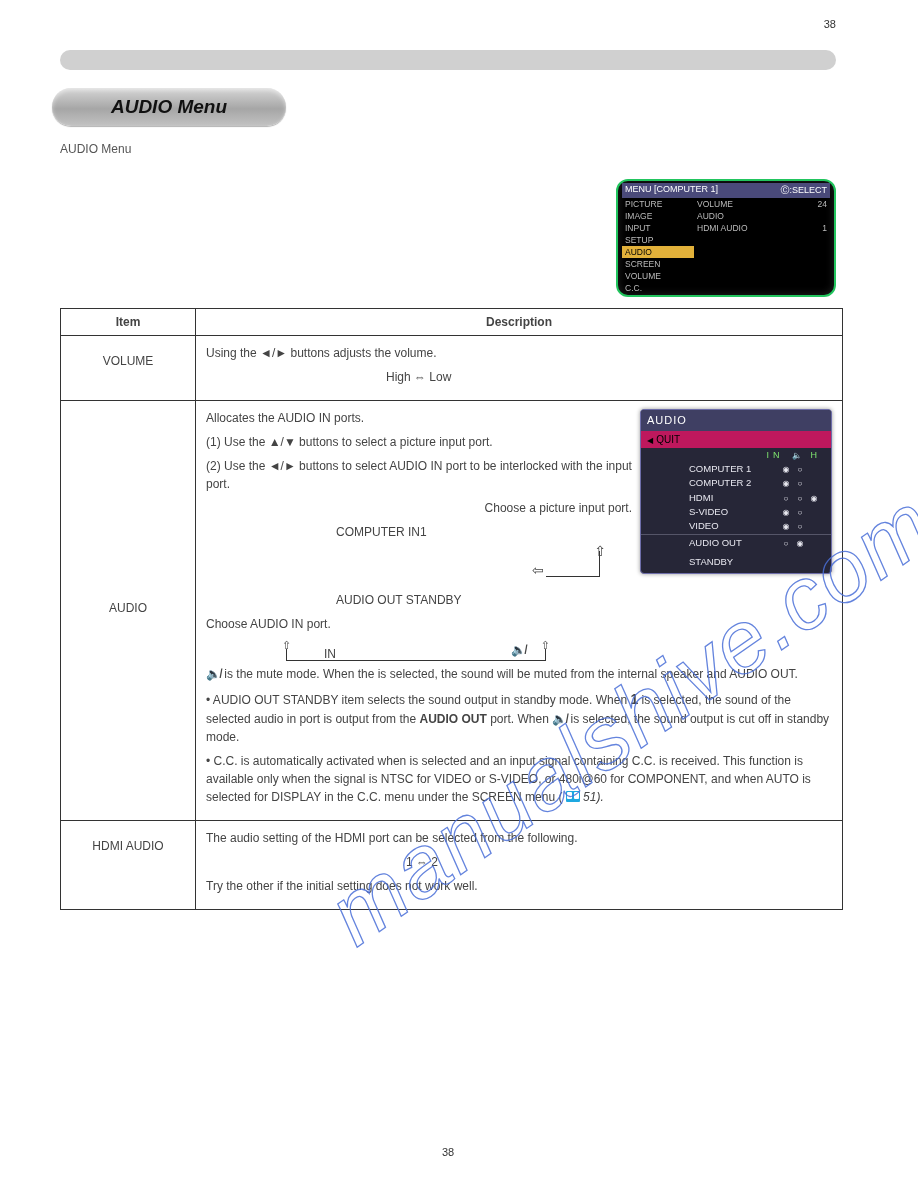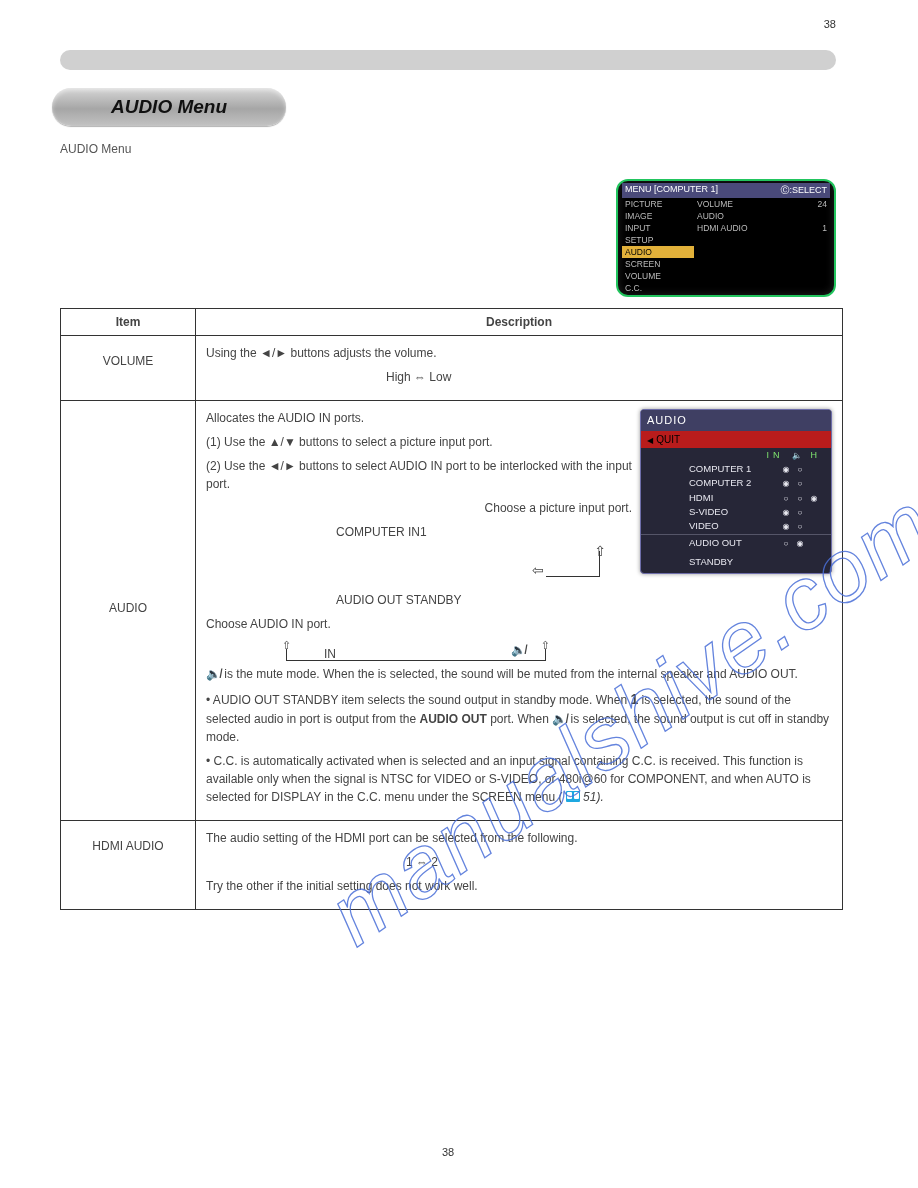--- a/index.html
+++ b/index.html
@@ -37,21 +37,21 @@
   .tbl th { font-weight: bold; text-align: center; padding: 6px 4px; }
   .label-cell { width: 135px; text-align: center; padding-top: 18px; font-size: 12px; }
   .desc-cell { padding: 8px 10px 8px 10px; line-height: 1.5; }
   .desc-cell p { margin-bottom: 6px; }
 
   
   .osd2 { float: right; width: 192px; background: #262637; border: 1px solid #6e6eaa; border-radius: 4px;
           color: #e8e8f0; font-size: 10px; margin-left: 8px; margin-bottom: 4px; overflow: hidden;
           box-shadow: 0 0 4px rgba(0,0,0,.4); }
   .osd2-title { background: #3f3f63; color: #fff; padding: 2px 6px; font-size: 11px; letter-spacing: 1px; }
-  .osd2-quit { background: #b91c1c; color: #000; padding: 1px 6px; font-size: 10px; }
+  .osd2-quit { background: #be185d; color: #000; padding: 1px 6px; font-size: 10px; }
   .osd2-quit::before { content: "\25C0"; font-size: 8px; margin-right: 3px; }
   .osd2-hdr { text-align: right; padding: 1px 10px 0 6px; font-size: 9px; color: #7fe66f; letter-spacing: 4px; }
   .osd2-hdr .mute-icon { color: #7fe66f; letter-spacing: 0; margin: 0 2px; font-size: 8px; }
   .osd2-row { display: flex; justify-content: space-between; padding: 0 10px 0 12px; font-size: 9.5px; margin-left: 36px; }
   .osd2-row .radios span { display: inline-block; width: 14px; text-align: center; font-size: 8px; }
   .osd2-row .filled::before { content: "\25C9"; }
   .osd2-row .empty::before  { content: "\25CB"; }
   .osd2-divider { border-top: 1px solid #555568; margin: 1px 0; }
   .osd2 .footer-row { padding-bottom: 4px; }
 

